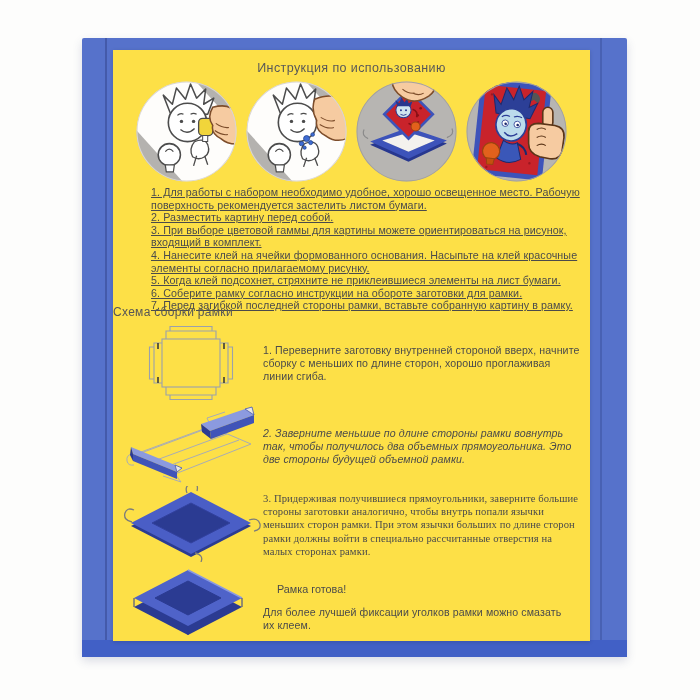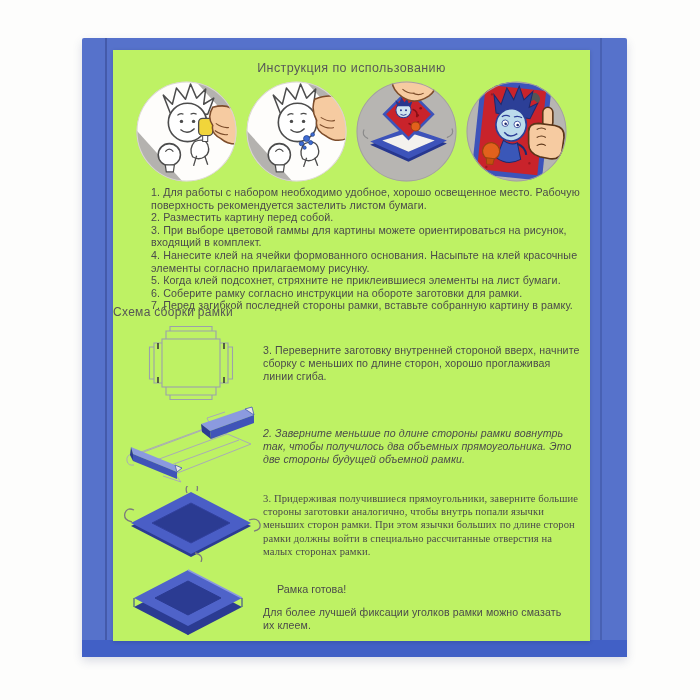--- a/index.html
+++ b/index.html
@@ -12,34 +12,34 @@
   .folder{
     position:absolute;left:82px;top:38px;width:545px;height:619px;
     background:#5672cb;border-radius:2px;
     box-shadow:0 4px 10px rgba(60,70,120,.18);
   }
   .fold-line-left{position:absolute;left:23px;top:0;bottom:0;width:2px;background:rgba(25,35,95,.30);}
   .fold-line-right{position:absolute;right:25px;top:0;bottom:0;width:2px;background:rgba(25,35,95,.22);}
   .folder-bottom-edge{position:absolute;left:0;right:0;bottom:0;height:17px;background:#4160c6;}
   .paper{
     position:absolute;left:31px;top:12px;width:477px;height:591px;
-    background:#bef264;
+    background:#fde047;
     box-shadow:0 1px 4px rgba(0,0,0,.15);
   }
   .sheet-title{
     position:absolute;top:11px;left:0;width:100%;text-align:center;
     font-size:12.5px;color:#585858;letter-spacing:.4px;
   }
   .circles{
     position:absolute;top:31px;left:0;width:100%;
     display:flex;justify-content:center;gap:9px;
   }
   .usage{
     position:absolute;top:136px;left:38px;width:436px;
-    font-size:10.7px;line-height:12.6px;color:#4b4b4b;letter-spacing:.1px;
+    font-size:10.7px;line-height:12.6px;color:#4b4b4b;letter-spacing:.1px;text-decoration:underline;
   }
   .assembly-heading{
     position:absolute;top:255px;left:0;width:100%;text-align:left;
     font-size:12px;color:#565656;letter-spacing:.3px;
   }
   .abs{position:absolute;}
   .step-text{
     font-size:10.6px;line-height:13.2px;color:#4b4b4b;letter-spacing:.1px;
   }
   .result-text{font-size:10.8px;color:#4b4b4b;}
@@ -217,21 +217,21 @@
         <path d="M29,73 V77.5 H71 V73"></path>
         <path d="M21,21 H13 V61 H21"></path>
         <path d="M13,25 H8.5 V57 H13"></path>
         <path d="M79,21 H87 V61 H79"></path>
         <path d="M87,25 H91.5 V57 H87"></path>
       </g>
       <g stroke="#3a3a3a" stroke-width="1.6">
         <path d="M17,21 v6 M17,55 v6 M83,21 v6 M83,55 v6"></path>
       </g>
     </svg>
-    <div class="abs step-text" style="left:150px;top:294px;width:320px;">3. Переверните заготовку внутренней стороной вверх, начните сборку с меньших по длине сторон, хорошо проглаживая линии сгиба.</div>
+    <div class="abs step-text" style="left:150px;top:294px;width:320px;">1. Переверните заготовку внутренней стороной вверх, начните сборку с меньших по длине сторон, хорошо проглаживая линии сгиба.</div>
 
     <svg class="abs" style="left:4px;top:356px;" viewBox="0 0 148 84" width="148" height="84">
       <g stroke="#a9adb4" stroke-width="1" fill="none">
         <path d="M16,50 L94,21 L134,38 L58,68 Z"></path>
         <path d="M24,46 L100,18 M34,56 L110,28 M46,62 L122,34"></path>
         <path d="M94,21 L90,12 L108,6 M58,68 L64,76 L46,70"></path>
         <path d="M15,48 q-6,1 -5,7 q1,5 7,4"></path>
       </g>
       <g>
         <polygon points="84,18 128,3 137,9 93,25" fill="#8b9adf"></polygon>

